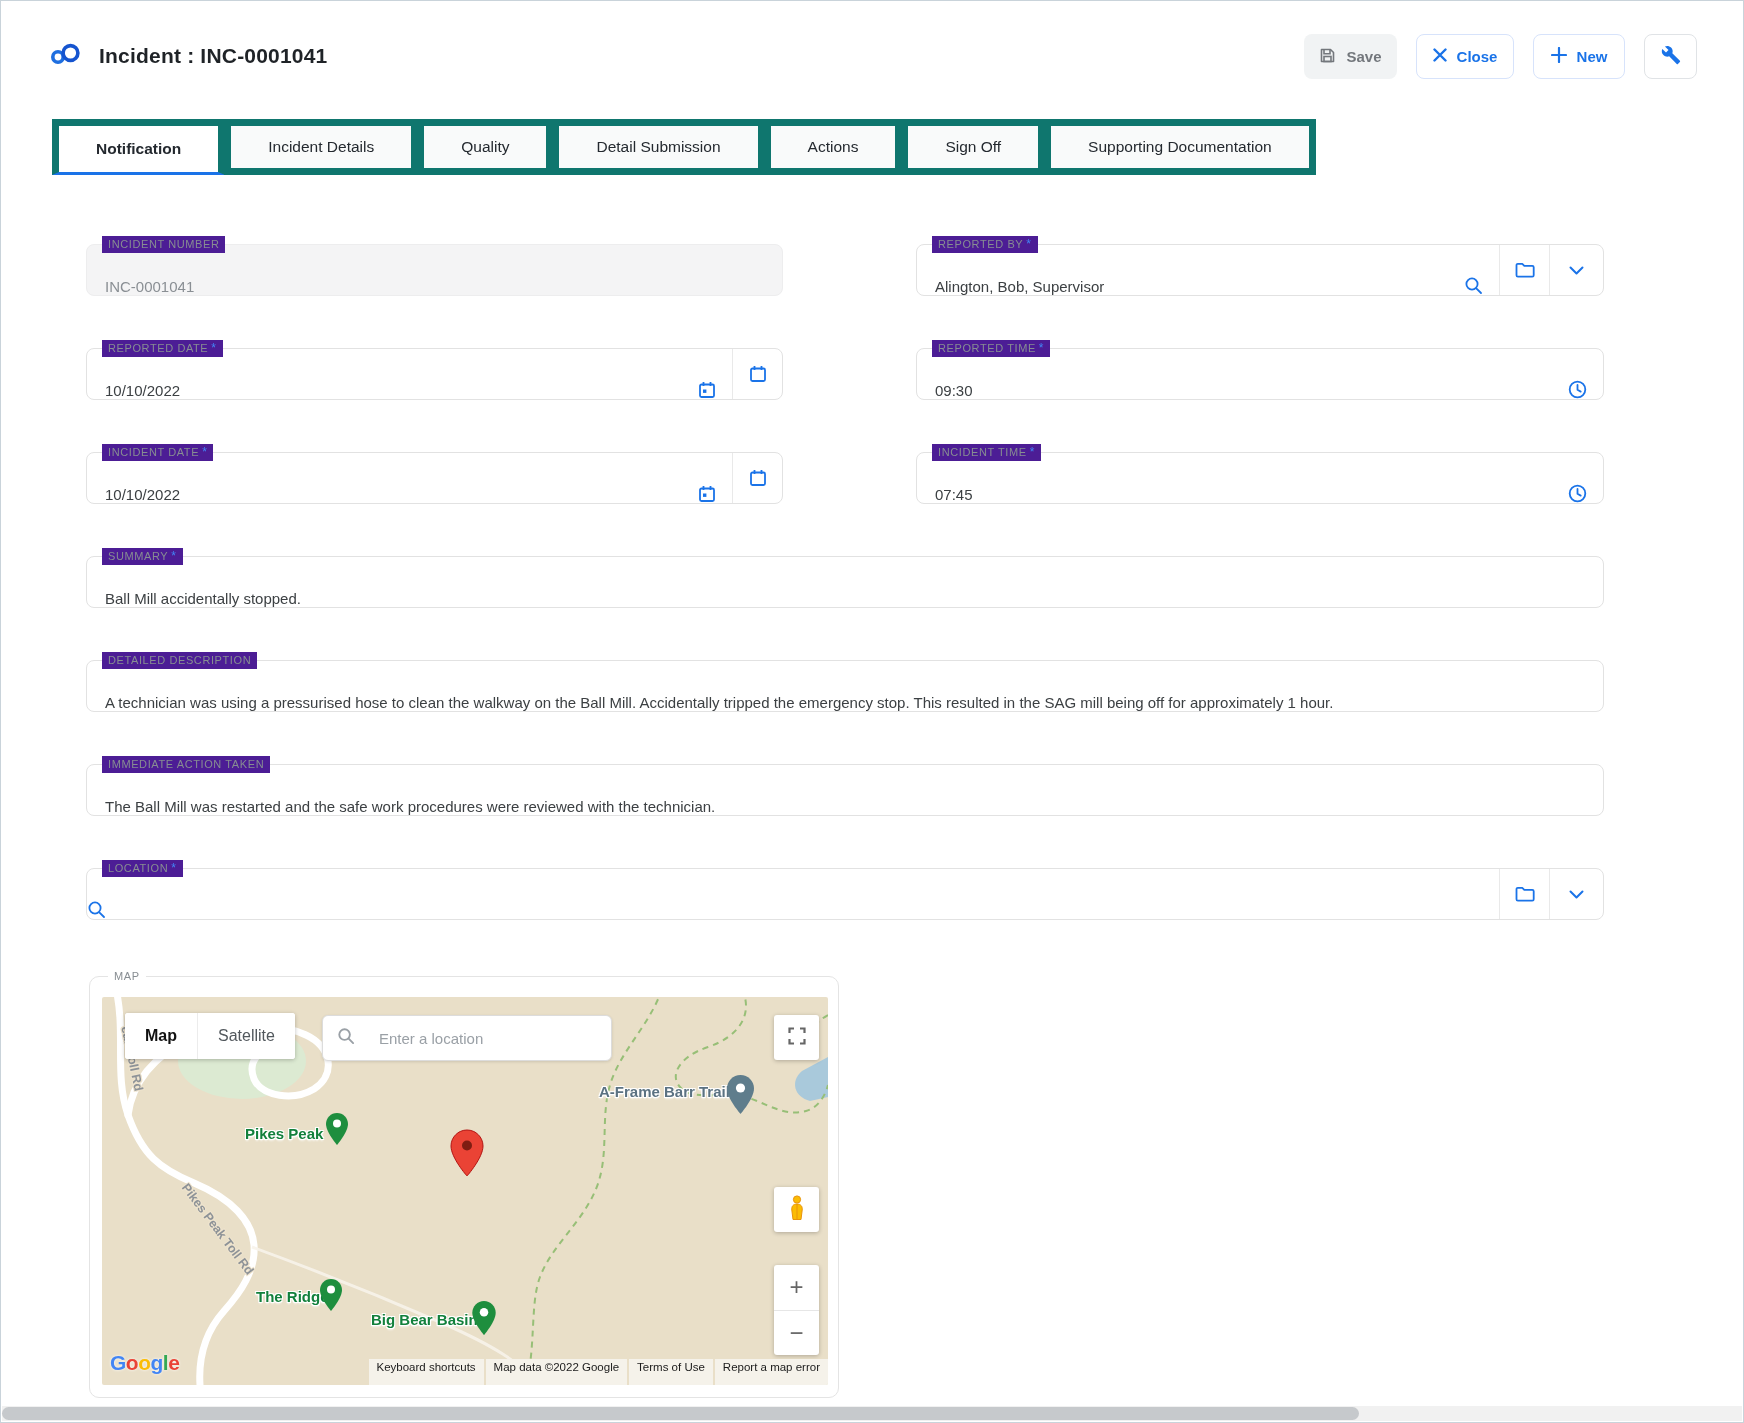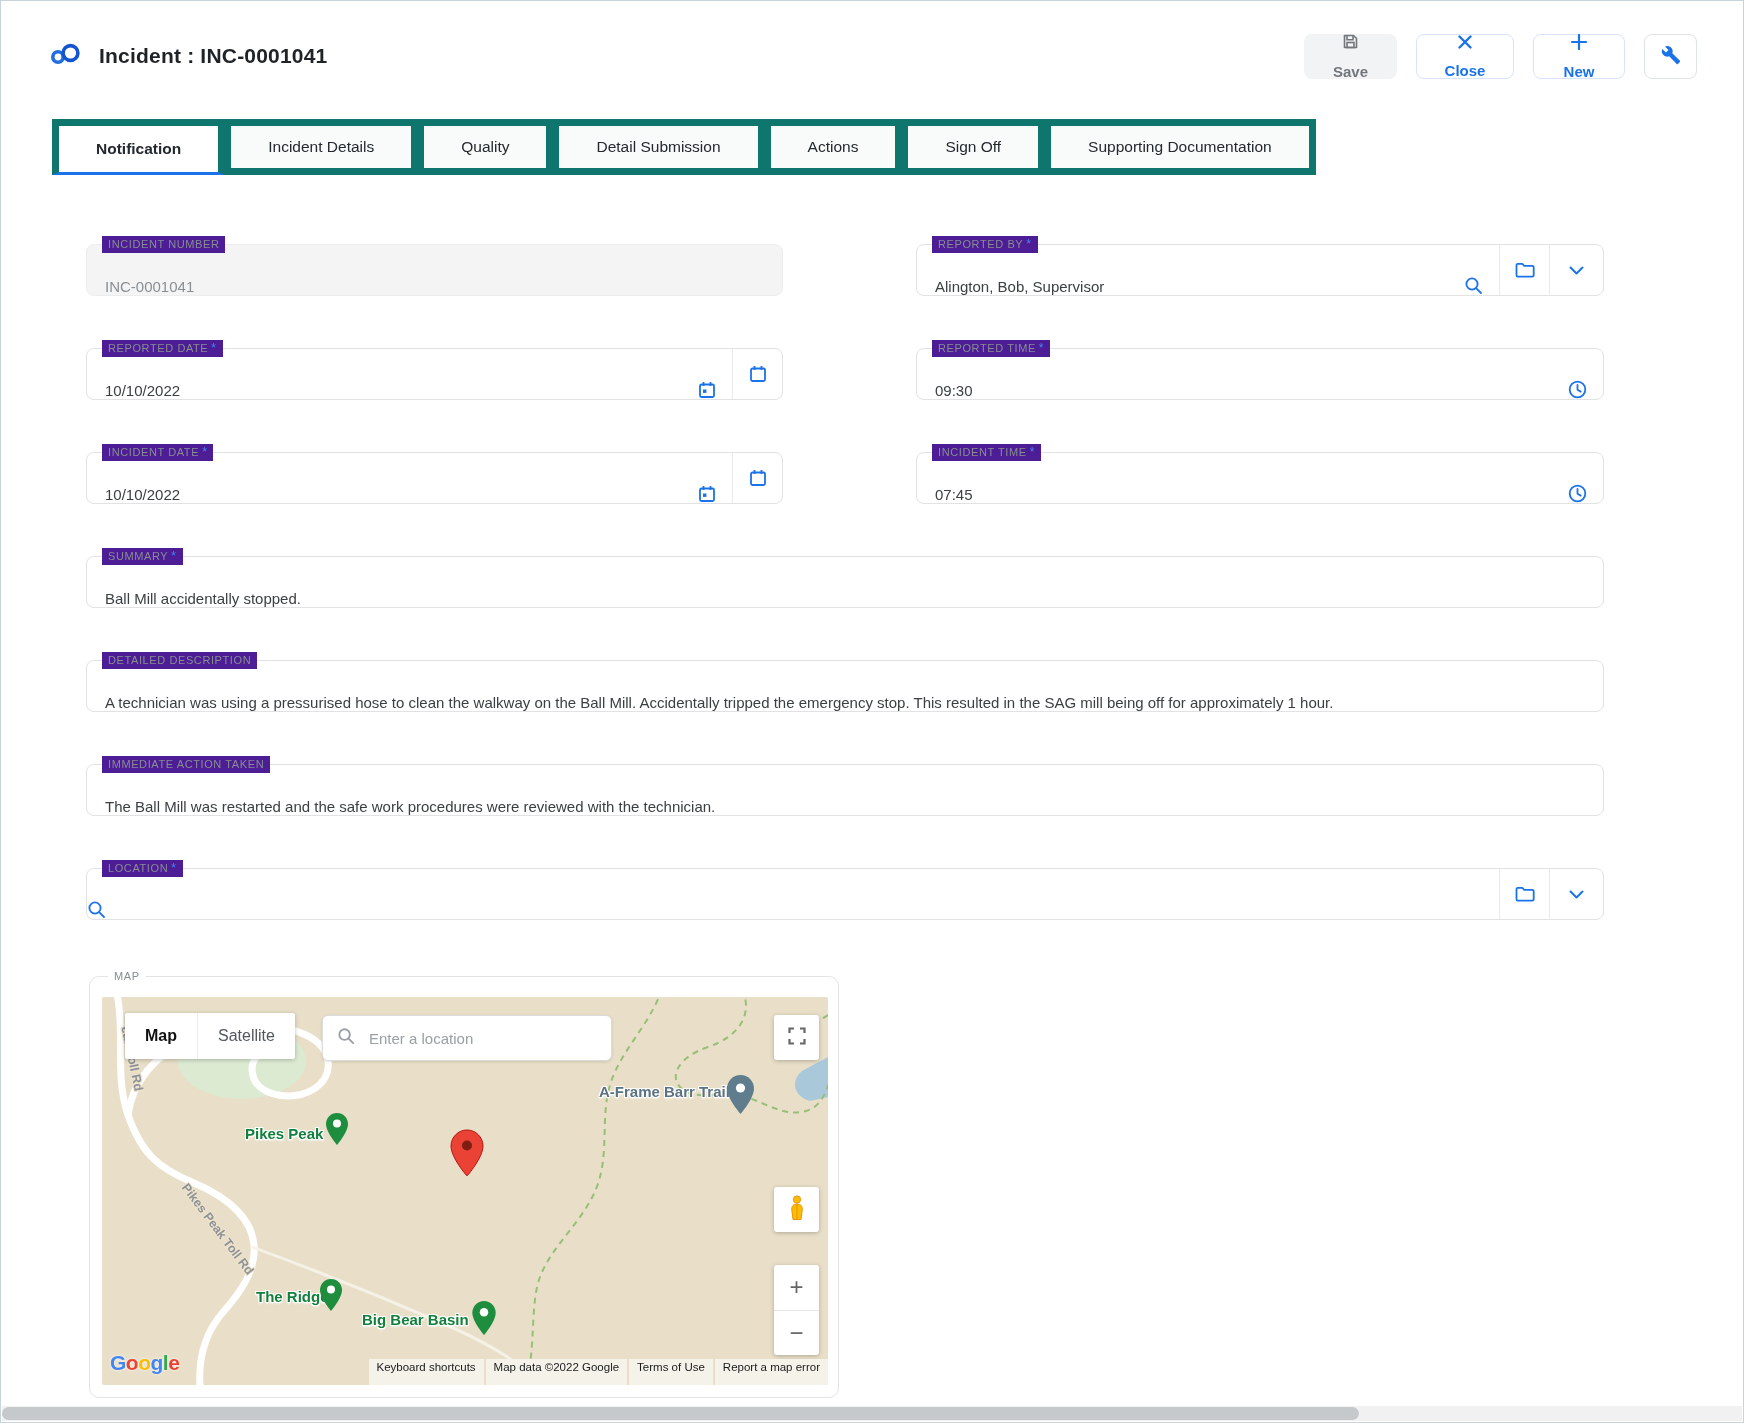--- a/index.html
+++ b/index.html
@@ -8,21 +8,21 @@
     position: relative; width: 1744px; height: 1423px; background:#fff;
     border: 1px solid #c9d3da; overflow: hidden;
     font-family: "Liberation Sans", sans-serif; color:#202124;
   }
   
   .header { position: relative; height: 118px; }
   .title-wrap { position:absolute; left:48px; top:40px; display:flex; align-items:center; gap:16px; }
   .title { font-size:21px; font-weight:bold; color:#1f2327; letter-spacing:.2px; }
   .hdr-buttons { position:absolute; right:46px; top:33px; display:flex; gap:19px; }
   .btn { height:45px; border-radius:8px; display:flex; align-items:center; justify-content:center;
-         gap:10px; font-size:15px; font-weight:bold; cursor:pointer; background:#fff;flex-direction:column; }
+         gap:10px; font-size:15px; font-weight:bold; cursor:pointer; background:#fff; }
   .btn-save { width:93px; background:#f1f3f4; color:#73777c; border:none; }
   .btn-blue { border:1.5px solid #d7e3fb; color:#1a73e8; }
   .btn-close { width:98px; } .btn-new { width:92px; }
   .btn-tool { width:53px; border:1.5px solid #e0e3e6; }
   
   .tabs { display:flex; margin-left:51px; height:56px; }
   .tab { height:56px; display:flex; align-items:center; padding:0 37px; font-size:15.5px;
          color:#24292f; background:#f9fafa; border:7px solid #0f766e; margin-left:-1px; cursor:pointer; white-space:nowrap; }
   .tab.active { background:#fff; font-weight:bold; border-bottom:3px solid #1a73e8; margin-left:0; }
   
@@ -50,21 +50,21 @@
   .canvas { position:absolute; left:12px; top:20px; width:726px; height:388px;
             background:#e9dfc8; overflow:hidden; border-radius:2px; }
   .map-svg { position:absolute; left:0; top:0; }
   .ctl { position:absolute; background:#fff; box-shadow:0 1px 4px rgba(0,0,0,.25); border-radius:3px; }
   .maptype { left:23px; top:16px; display:flex; height:46px; overflow:hidden; }
   .mt-btn { padding:0 20px; display:flex; align-items:center; font-size:16px; color:#51575c; cursor:pointer; background:#fff; }
   .mt-btn.sel { font-weight:bold; color:#111; }
   .mt-btn + .mt-btn { border-left:1px solid #ececec; }
   .searchbox { position:absolute; left:220px; top:18px; width:290px; height:46px; background:#fff;
                border:1px solid #dcdcdc; border-radius:6px; box-shadow:0 1px 3px rgba(0,0,0,.12);
-               display:flex; align-items:center; padding:0 14px; gap:14px; }
+               display:flex; align-items:center; padding:0 14px; gap:24px; }
   .searchbox input { border:none; outline:none; flex:1; font-size:15px; color:#3c4043;
                      font-family:"Liberation Sans",sans-serif; background:transparent; }
   .searchbox input::placeholder { color:#9aa0a6; }
   .sq { width:45px; height:45px; display:flex; align-items:center; justify-content:center; cursor:pointer; }
   .fullscreen { left:672px; top:18px; } .pegman { left:672px; top:190px; }
   .zoomctl { left:672px; top:268px; width:45px; height:90px; display:flex; flex-direction:column; }
   .zbtn { flex:1; display:flex; align-items:center; justify-content:center; font-size:24px;
           color:#666; cursor:pointer; }
   .zbtn:first-child { border-bottom:1px solid #e6e6e6; }
   .plabel { position:absolute; font-size:15px; font-weight:bold; white-space:nowrap;
@@ -329,21 +329,21 @@
       </span>
 
       <div class="plabel green" style="left:154px; top:291px;">The Ridge</div>
       <span class="pin" style="left:218px; top:282px;">
         <svg width="22" height="32" viewBox="0 0 22 32">
             <path d="M11 0C4.9 0 0 4.9 0 11c0 8.2 11 21 11 21s11-12.8 11-21C22 4.9 17.1 0 11 0z" fill="#1e8e3e"></path>
             <circle cx="11" cy="10.5" r="4" fill="#fff"></circle>
           </svg>
       </span>
 
-      <div class="plabel green" style="left:260px; top:314px;">Big Bear Basin</div>
+      <div class="plabel green" style="left:269px; top:314px;">Big Bear Basin</div>
       <span class="pin" style="left:370px; top:304px;">
         <svg width="24" height="34" viewBox="0 0 22 32">
             <path d="M11 0C4.9 0 0 4.9 0 11c0 8.2 11 21 11 21s11-12.8 11-21C22 4.9 17.1 0 11 0z" fill="#1e8e3e"></path>
             <circle cx="11" cy="10.5" r="4" fill="#fff"></circle>
           </svg>
       </span>
 
       <div class="ctl maptype">
         <div class="mt-btn sel">Map</div>
         <div class="mt-btn">Satellite</div>

